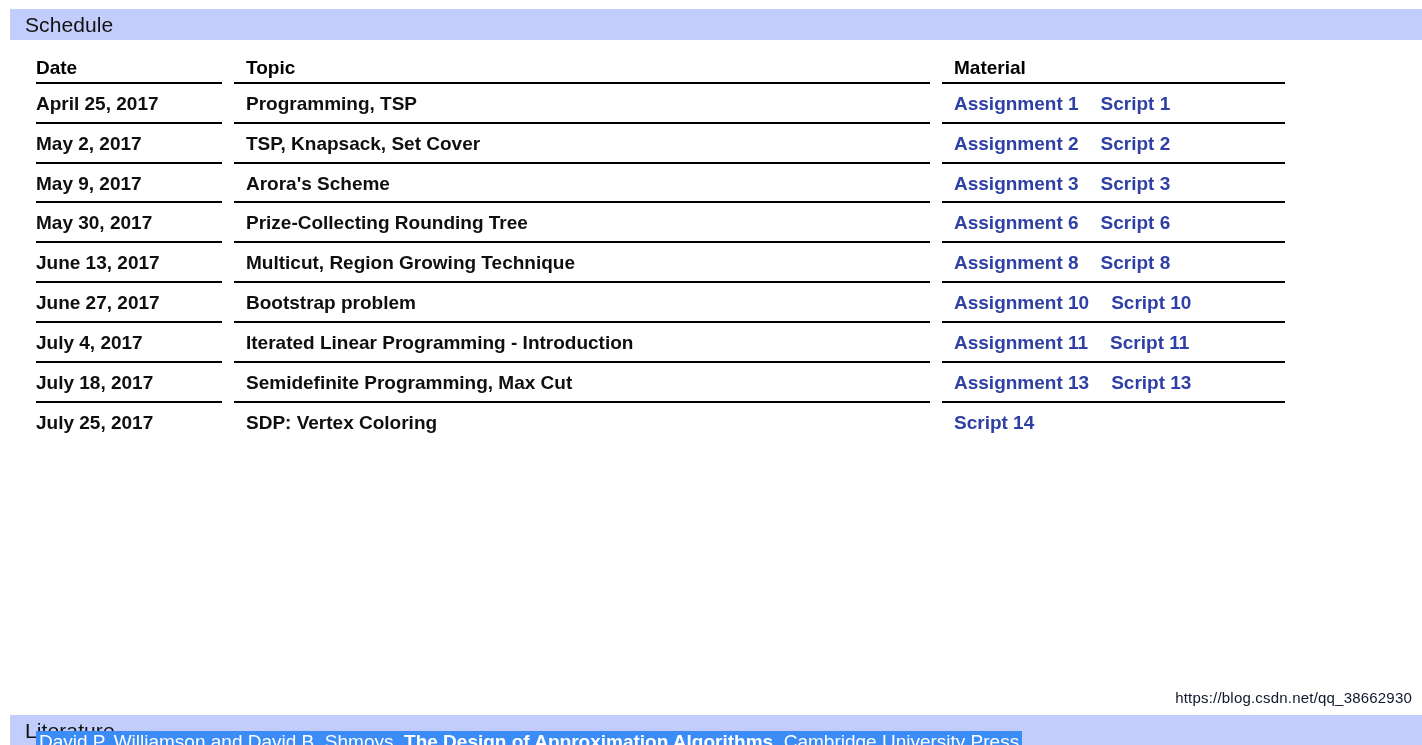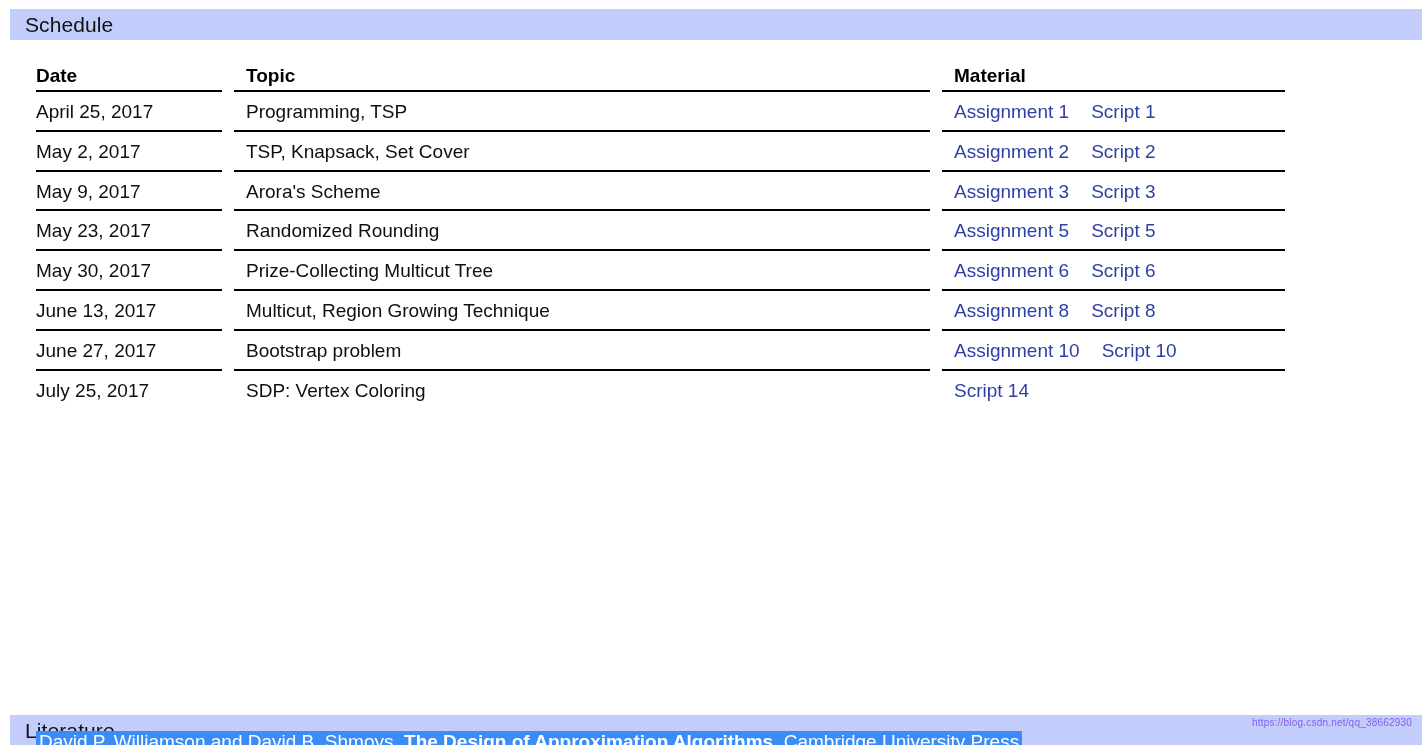--- a/index.html
+++ b/index.html
@@ -35,42 +35,42 @@
     line-height: 1;
     color: #121212;
     letter-spacing: 0.1px;
   }
   #band-schedule  { top: 9px; }
   #band-literature{ top: 715px; }
 
   
   .schedule-table {
     position: absolute;
-    top: 65px;
+    top: 57px;
     left: 36px;
     width: 1249px;
     border-collapse: collapse;
     table-layout: fixed;
   }
   .schedule-table col.c-date     { width: 198px; }
   .schedule-table col.c-topic    { width: 708px; }
   .schedule-table col.c-material { width: 343px; }
 
   .schedule-table th {
     text-align: left;
     font-size: 19px;
     font-weight: bold;
     padding: 0 0 5px 0;
     vertical-align: bottom;
     line-height: 1.15;
     color: #000;
   }
   .schedule-table td {
     font-size: 19px;
-    font-weight: 400;
+    font-weight: 700;
     line-height: 1.15;
     padding: 9px 0 9px 0;
     vertical-align: middle;
     color: #0f0f0f;
     white-space: nowrap;
     overflow: hidden;
   }
 
   
   .schedule-table th,
@@ -123,24 +123,24 @@
     font-size: 19px;
     line-height: 1.15;
     padding: 0 3px;
     white-space: nowrap;
   }
   .lit-item .lit-em { font-weight: bold; }
 
   
   .watermark {
     position: absolute;
-    top: 717px;
+    top: 689px;
     right: 10px;
-    font-size: 10px;
-    color: #8b5cf6;
+    font-size: 15px;
+    color: #0f172a;
     letter-spacing: 0.2px;
     user-select: none;
     white-space: nowrap;
   }
 </style>
 </head>
 <body>
 
 <div class="section-band" id="band-schedule">
   <span class="band-title">Schedule</span>
@@ -209,40 +209,24 @@
           <span class="cell-pad">
             <span class="mat-links">
               <a class="mat-link" href="#">Assignment 3</a>
               <a class="mat-link" href="#">Script 3</a>
             </span>
           </span>
         </td>
       </tr>
       <tr>
         <td class="col-date">
-          <span class="cell-pad">May 23, 2017</span>
-        </td>
-        <td class="col-topic">
-          <span class="cell-pad">Randomized Rounding</span>
-        </td>
-        <td class="col-material">
-          <span class="cell-pad">
-            <span class="mat-links">
-              <a class="mat-link" href="#">Assignment 5</a>
-              <a class="mat-link" href="#">Script 5</a>
-            </span>
-          </span>
-        </td>
-      </tr>
-      <tr>
-        <td class="col-date">
           <span class="cell-pad">May 30, 2017</span>
         </td>
         <td class="col-topic">
-          <span class="cell-pad">Prize-Collecting Multicut Tree</span>
+          <span class="cell-pad">Prize-Collecting Rounding Tree</span>
         </td>
         <td class="col-material">
           <span class="cell-pad">
             <span class="mat-links">
               <a class="mat-link" href="#">Assignment 6</a>
               <a class="mat-link" href="#">Script 6</a>
             </span>
           </span>
         </td>
       </tr>
@@ -267,20 +251,52 @@
           <span class="cell-pad">June 27, 2017</span>
         </td>
         <td class="col-topic">
           <span class="cell-pad">Bootstrap problem</span>
         </td>
         <td class="col-material">
           <span class="cell-pad">
             <span class="mat-links">
               <a class="mat-link" href="#">Assignment 10</a>
               <a class="mat-link" href="#">Script 10</a>
+            </span>
+          </span>
+        </td>
+      </tr>
+      <tr>
+        <td class="col-date">
+          <span class="cell-pad">July 4, 2017</span>
+        </td>
+        <td class="col-topic">
+          <span class="cell-pad">Iterated Linear Programming - Introduction</span>
+        </td>
+        <td class="col-material">
+          <span class="cell-pad">
+            <span class="mat-links">
+              <a class="mat-link" href="#">Assignment 11</a>
+              <a class="mat-link" href="#">Script 11</a>
+            </span>
+          </span>
+        </td>
+      </tr>
+      <tr>
+        <td class="col-date">
+          <span class="cell-pad">July 18, 2017</span>
+        </td>
+        <td class="col-topic">
+          <span class="cell-pad">Semidefinite Programming, Max Cut</span>
+        </td>
+        <td class="col-material">
+          <span class="cell-pad">
+            <span class="mat-links">
+              <a class="mat-link" href="#">Assignment 13</a>
+              <a class="mat-link" href="#">Script 13</a>
             </span>
           </span>
         </td>
       </tr>
       <tr>
         <td class="col-date">
           <span class="cell-pad">July 25, 2017</span>
         </td>
         <td class="col-topic">
           <span class="cell-pad">SDP: Vertex Coloring</span>

